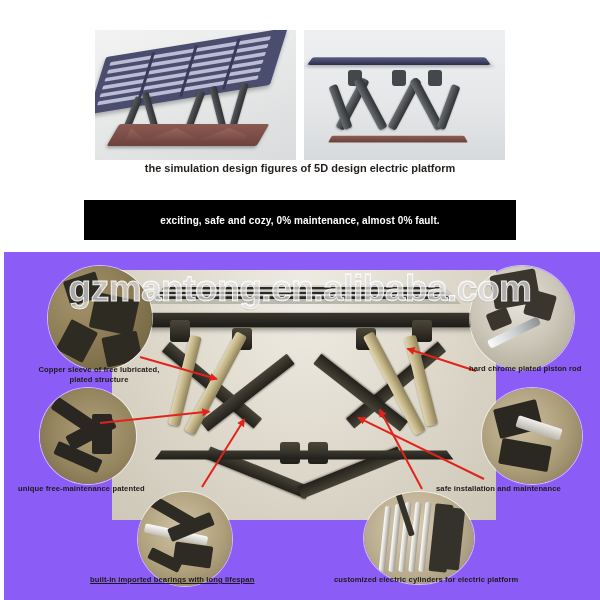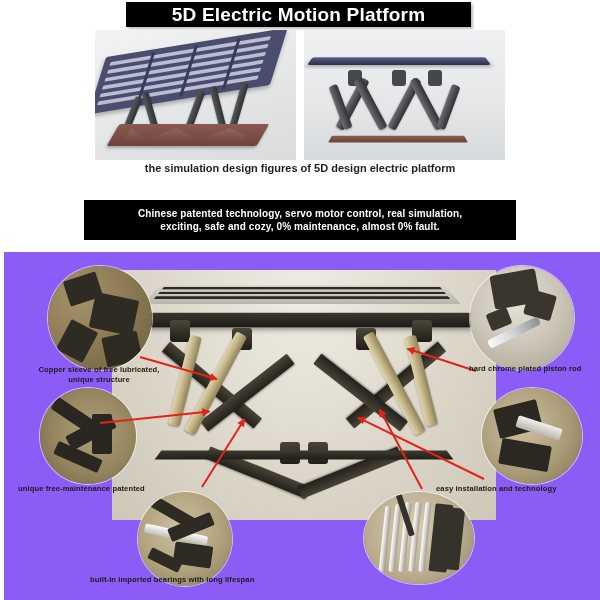--- a/index.html
+++ b/index.html
@@ -227,23 +227,20 @@
     -webkit-text-stroke:1px rgba(255,255,255,.85);
     text-shadow:0 1px 1px rgba(0,0,0,.22);
     pointer-events:none;white-space:nowrap;
   }
 </style>
 </head>
 <body>
 
 <div id="page">
 
-  <div id="title-banner">
-    <span id="title-text">5D Electric Motion Platform</span>
-  </div>
 
   <div id="renders">
 
     <div class="render-cell left">
       <div class="deck1">
         <div class="slat" style="top:6px;width:150px;"></div>
         <div class="slat" style="top:14px;width:150px;"></div>
         <div class="slat" style="top:22px;width:150px;"></div>
         <div class="slat" style="top:30px;width:150px;"></div>
         <div class="slat" style="top:38px;width:150px;"></div>
@@ -271,21 +268,20 @@
       <div class="xleg" style="left:118px;top:46px;transform:rotate(-28deg);"></div>
       <div class="xleg" style="left:32px;top:54px;transform:rotate(-20deg);height:46px;"></div>
       <div class="xleg" style="left:140px;top:54px;transform:rotate(20deg);height:46px;"></div>
       <div class="base2"></div>
     </div>
   </div>
 
   <div id="renders-caption">the simulation design figures of 5D design electric platform</div>
 
   <div id="feature-box">
-    <div>Chinese patented technology, servo motor control, real simulation,</div>
     <div>exciting, safe and cozy, 0% maintenance, almost 0% fault.</div>
   </div>
 
   <div id="collage">
 
     <div id="main-photo">
       <div class="mp-deck">
         <div class="mslat" style="top:5px;"></div>
         <div class="mslat" style="top:15px;"></div>
         <div class="mslat" style="top:25px;"></div>
@@ -317,21 +313,21 @@
     <div class="inset i-copper" style="left:44px;top:14px;width:104px;height:104px;">
       <div class="tex"></div>
       <div class="blk" style="left:18px;top:10px;width:34px;height:26px;transform:rotate(-18deg);"></div>
       <div class="blk" style="left:44px;top:30px;width:44px;height:36px;transform:rotate(12deg);"></div>
       <div class="blk" style="left:14px;top:58px;width:30px;height:34px;transform:rotate(28deg);"></div>
       <div class="blk" style="left:56px;top:68px;width:36px;height:30px;transform:rotate(-12deg);"></div>
     </div>
     <div class="arrow" style="left:136px;top:104px;width:80px;transform:rotate(16deg);"></div>
     <div class="label center" style="left:10px;top:113px;width:170px;">
       <div>Copper sleeve of free lubricated,</div>
-      <div>unique structure</div>
+      <div>plated structure</div>
     </div>
 
     <div class="inset i-piston" style="left:466px;top:14px;width:104px;height:104px;">
       <div class="tex"></div>
       <div class="blk" style="left:22px;top:6px;width:46px;height:34px;transform:rotate(-10deg);"></div>
       <div class="blk" style="left:56px;top:26px;width:28px;height:26px;transform:rotate(16deg);"></div>
       <div class="chrome" style="left:16px;top:62px;width:56px;height:9px;transform:rotate(-26deg);"></div>
       <div class="blk" style="left:18px;top:44px;width:22px;height:18px;transform:rotate(-22deg);"></div>
     </div>
     <div class="arrow" style="left:472px;top:118px;width:72px;transform:rotate(198deg);"></div>
@@ -352,45 +348,49 @@
     </div>
 
     <div class="inset i-easyinst" style="left:478px;top:136px;width:100px;height:96px;">
       <div class="tex"></div>
       <div class="blk" style="left:14px;top:16px;width:44px;height:30px;transform:rotate(-14deg);"></div>
       <div class="chrome" style="left:34px;top:34px;width:46px;height:12px;transform:rotate(18deg);"></div>
       <div class="blk" style="left:18px;top:54px;width:50px;height:26px;transform:rotate(10deg);"></div>
     </div>
     <div class="arrow" style="left:480px;top:226px;width:140px;transform:rotate(206deg);"></div>
     <div class="label" style="left:432px;top:232px;">
-      <div>easy installation and technology</div>
+      <div>safe installation and maintenance</div>
     </div>
 
     <div class="inset i-bearing" style="left:134px;top:240px;width:94px;height:94px;">
       <div class="tex"></div>
       <div class="blk" style="left:8px;top:14px;width:52px;height:12px;transform:rotate(30deg);"></div>
       <div class="chrome" style="left:6px;top:38px;width:64px;height:9px;transform:rotate(12deg);"></div>
       <div class="blk" style="left:30px;top:28px;width:46px;height:14px;transform:rotate(-22deg);"></div>
       <div class="blk" style="left:36px;top:52px;width:38px;height:22px;transform:rotate(8deg);"></div>
       <div class="blk" style="left:10px;top:62px;width:34px;height:12px;transform:rotate(26deg);"></div>
     </div>
     <div class="arrow" style="left:198px;top:234px;width:80px;transform:rotate(-58deg);"></div>
-    <div class="label" style="left:86px;top:323px;">
+    <div class="label" style="left:86px;top:323px;text-decoration:underline;">
       <div>built-in imported bearings with long lifespan</div>
     </div>
 
     <div class="inset i-cyl" style="left:360px;top:240px;width:110px;height:92px;">
       <div class="tex"></div>
       <div class="rod" style="left:18px;top:14px;height:66px;transform:rotate(6deg);"></div>
       <div class="rod" style="left:28px;top:12px;height:68px;transform:rotate(6deg);"></div>
       <div class="rod" style="left:38px;top:10px;height:70px;transform:rotate(6deg);"></div>
       <div class="rod" style="left:48px;top:10px;height:70px;transform:rotate(6deg);"></div>
       <div class="rod" style="left:58px;top:10px;height:70px;transform:rotate(6deg);"></div>
       <div class="blk" style="left:14px;top:16px;width:52px;height:6px;transform:rotate(72deg);"></div>
       <div class="blk" style="left:68px;top:12px;width:18px;height:68px;transform:rotate(6deg);"></div>
       <div class="blk" style="left:84px;top:16px;width:14px;height:62px;transform:rotate(6deg);"></div>
     </div>
     <div class="arrow" style="left:418px;top:236px;width:90px;transform:rotate(-118deg);"></div>
+    <div class="label" style="left:330px;top:323px;">
+      <div>customized electric cylinders for electric platform</div>
+    </div>
 
   </div>
 
+  <div id="watermark">gzmantong.en.alibaba.com</div>
 
 </div>
 
 </body></html>

